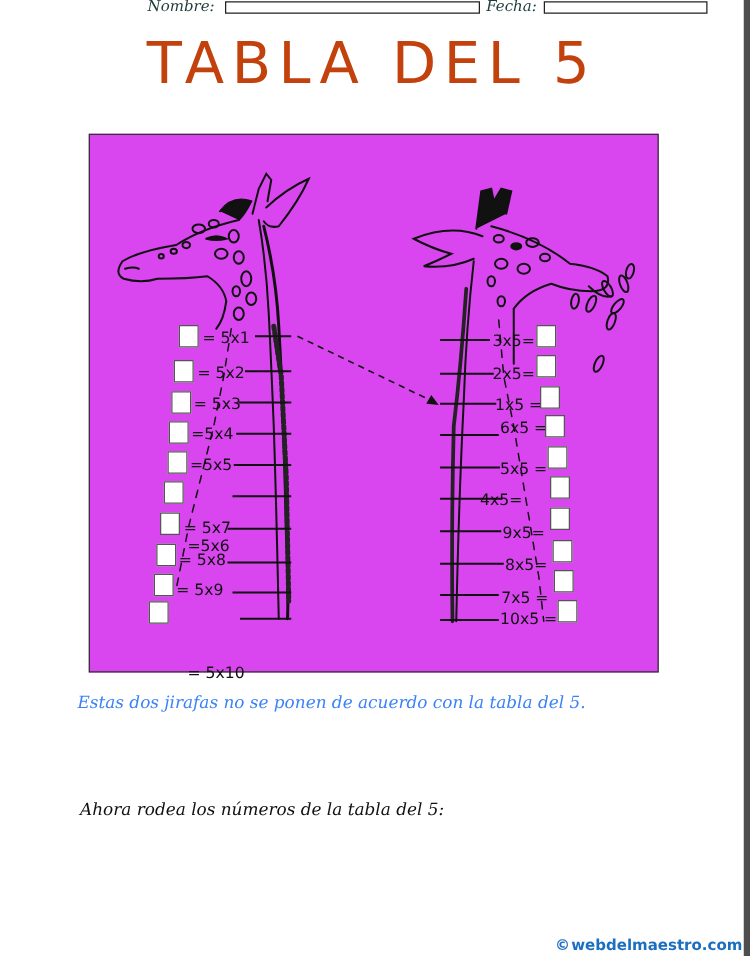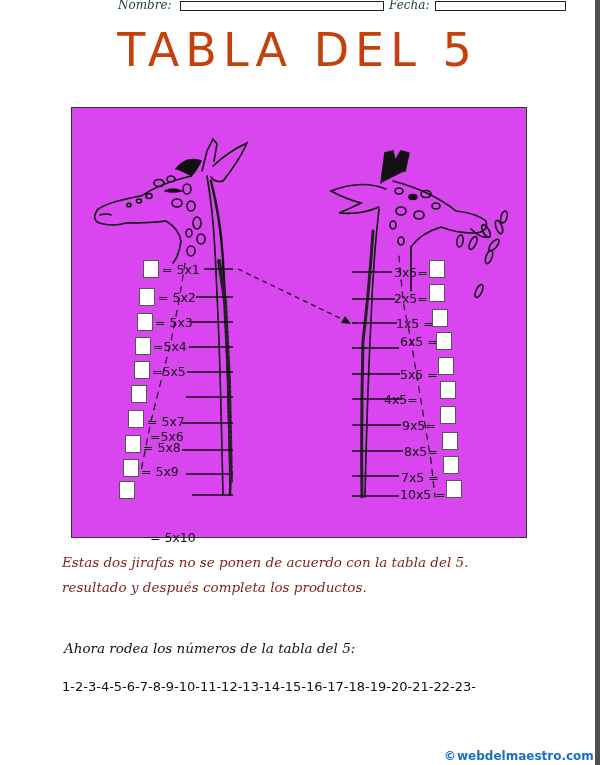--- a/index.html
+++ b/index.html
@@ -17,21 +17,21 @@
       font-family: "DejaVu Sans", sans-serif; font-size: 46px; letter-spacing: 6px;
       color: #c2410c; font-weight: normal; line-height: 56px;
     }
 
     .frame { position: absolute; left: 71px; top: 107px; width: 456px; height: 431px; border: 1.5px solid #333; background: #d946ef; }
     .frame svg { position: absolute; left: 0; top: 0; }
 
     .lbl { position: absolute; font-family: "DejaVu Sans", sans-serif; font-size: 12.5px; color: #111; white-space: nowrap; line-height: 14px; }
     .box { position: absolute; width: 16px; height: 18px; border: 1.2px solid #555; background: #fff; }
 
-    .instructions { position: absolute; left: 62px; top: 550px; width: 520px; font-family: "DejaVu Serif", serif; font-style: italic; font-size: 13.5px; line-height: 25px; color: #7f1d1d; }
+    .instructions { position: absolute; left: 62px; top: 550px; width: 520px; font-family: "DejaVu Serif", serif; font-style: italic; font-size: 13.5px; line-height: 25px; color: #3b82f6; }
     .instructions p { white-space: nowrap; }
     .circle-task { position: absolute; left: 64px; top: 640px; font-family: "DejaVu Serif", serif; font-style: italic; font-size: 13.5px; color: #111; white-space: nowrap; }
     .numbers { position: absolute; left: 62px; top: 675px; width: 530px; font-family: "DejaVu Sans", sans-serif; font-size: 13px; line-height: 24.5px; color: #111; }
     .numbers p { white-space: nowrap; }
 
     .watermark { position: absolute; left: 428px; top: 749px; font-family: "DejaVu Sans", sans-serif; font-weight: bold; font-size: 12px; color: #1a6fc0; white-space: nowrap; margin-left: 16px; }
     .watermark .copy { color: #1a6fc0; margin-right: 1px; }
   </style>
 </head>
 <body>
@@ -207,24 +207,22 @@
 
   <span class="lbl" style="left:329px; top:363px;"><span>7x5</span> <span>=</span></span>
   <div class="box" style="left:371px; top:348px;"></div>
 
   <span class="lbl" style="left:328px; top:380px;"><span>10x5</span> <span>=</span></span>
   <div class="box" style="left:374px; top:372px;"></div>
 </div>
 
 <div class="instructions">
   <p>Estas dos jirafas no se ponen de acuerdo con la tabla del 5.</p>
-  <p>resultado y  después completa los productos.</p>
 </div>
 
 <div class="circle-task">Ahora rodea los números de la tabla del 5:</div>
 
 <div class="numbers">
-  <p>1-2-3-4-5-6-7-8-9-10-11-12-13-14-15-16-17-18-19-20-21-22-23-</p>
 </div>
 
 <div class="watermark">
   <span class="copy">©</span><span>webdelmaestro.com</span>
 </div>
 
 </body></html>

